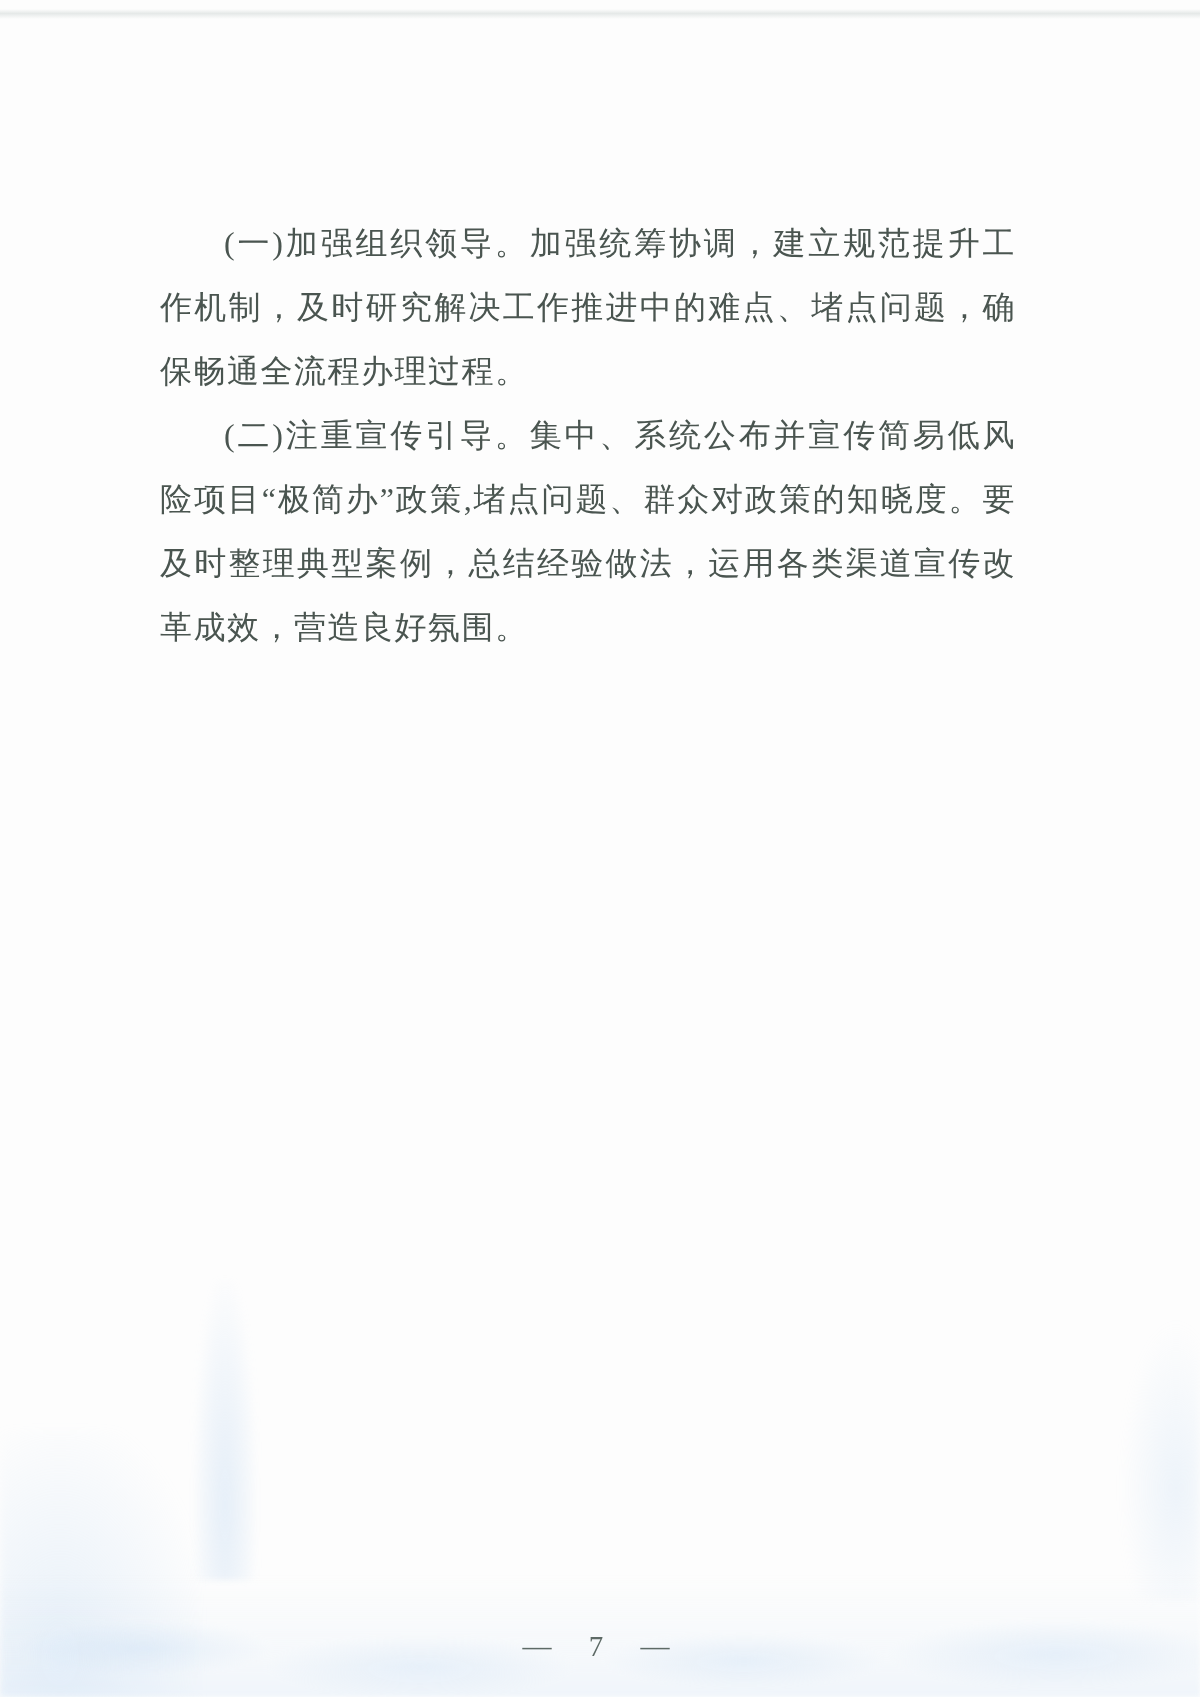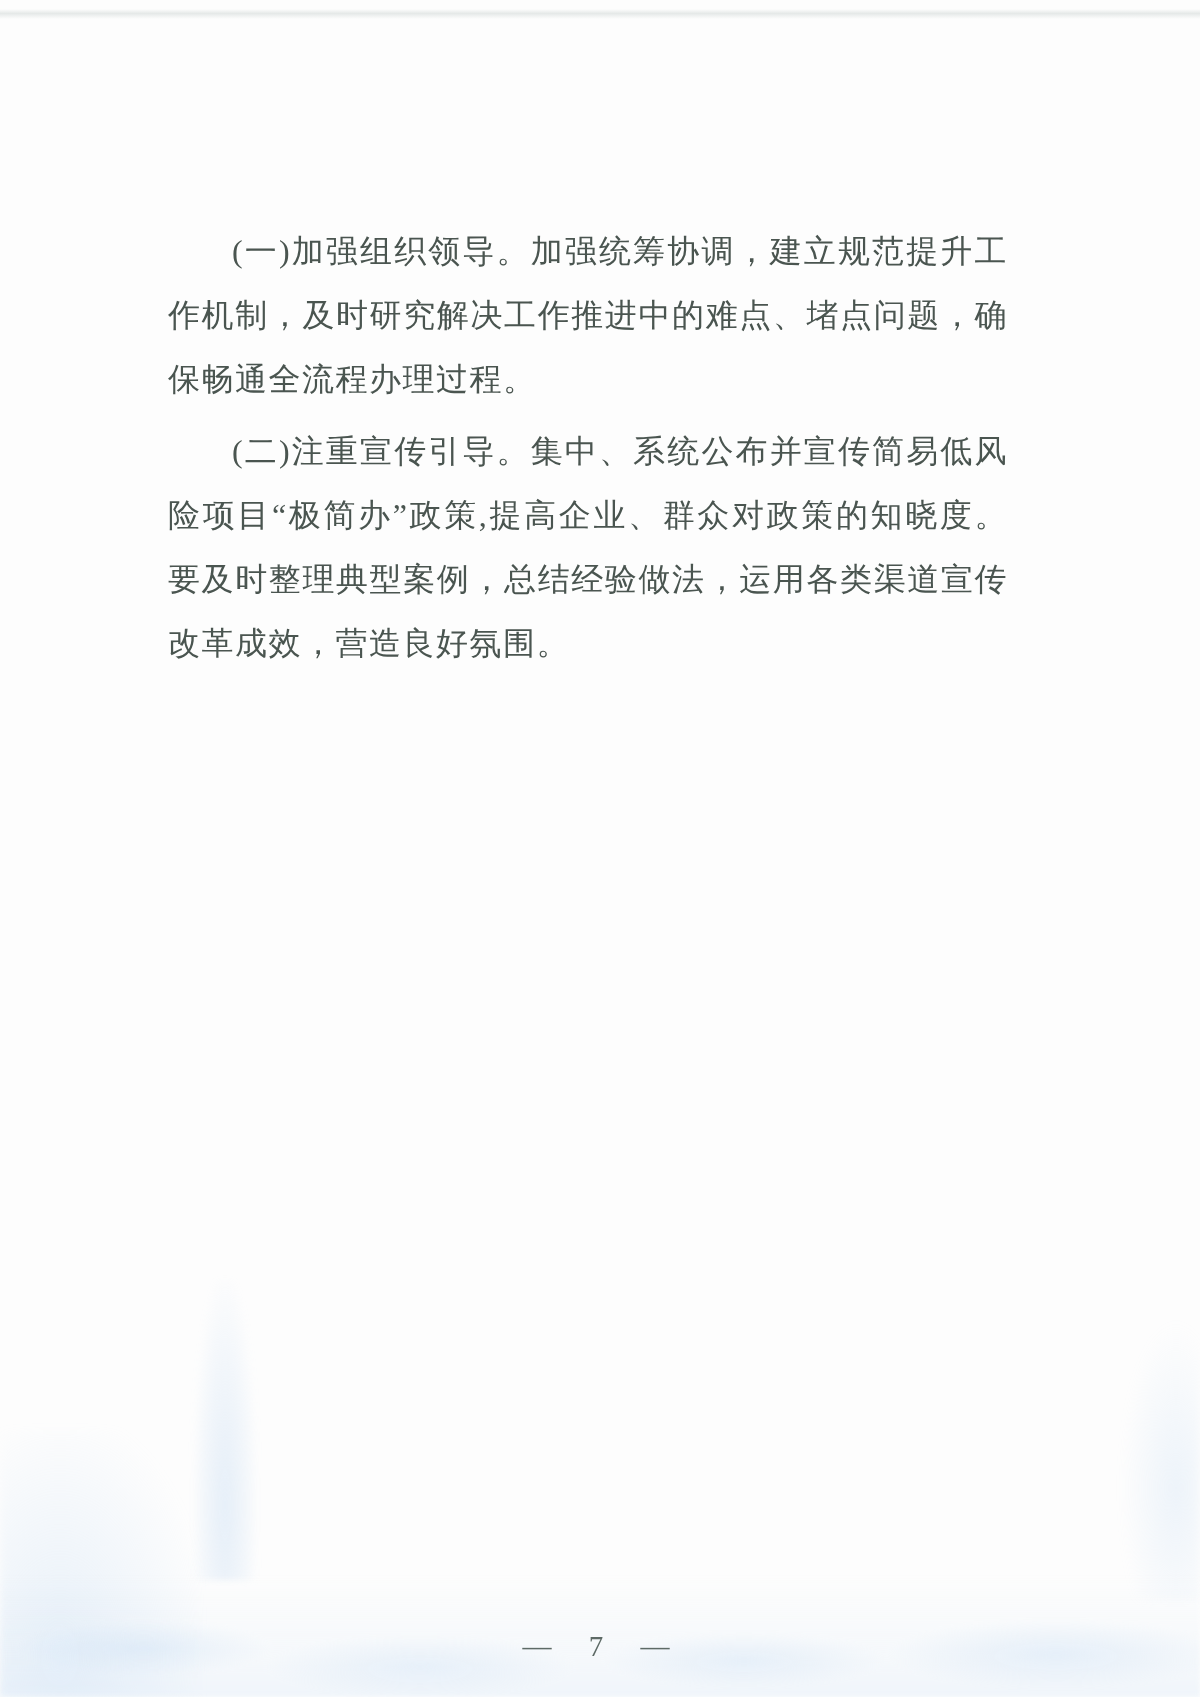--- a/index.html
+++ b/index.html
@@ -38,21 +38,21 @@
     top: 211px;
     width: 856px;
     font-size: 32px;
     line-height: 64px;
     letter-spacing: 1.5px;
     color: var(--text-color, #4a5550);
     text-align: justify;
     text-justify: inter-ideograph;
   }
   .body-text p {
-    margin: 8px;
+    margin: 0;
     text-indent: 2em;
   }
   
   .page-number {
     position: absolute;
     top: 1626px;
     left: 0;
     width: 100%;
     text-align: center;
     font-size: 29px;
@@ -114,21 +114,21 @@
 </style>
 </head>
 <body>
 
 <div class="page">
 
   <div class="scan-band-top"></div>
 
   <div class="body-text">
     <p>(一)加强组织领导。加强统筹协调，建立规范提升工作机制，及时研究解决工作推进中的难点、堵点问题，确保畅通全流程办理过程。</p>
-    <p>(二)注重宣传引导。集中、系统公布并宣传简易低风险项目“极简办”政策,提高企业、群众对政策的知晓度。要及时整理典型案例，总结经验做法，运用各类渠道宣传改革成效，营造良好氛围。</p>
+    <p>(二)注重宣传引导。集中、系统公布并宣传简易低风险项目“极简办”政策,堵点问题、群众对政策的知晓度。要及时整理典型案例，总结经验做法，运用各类渠道宣传改革成效，营造良好氛围。</p>
   </div>
 
   <div class="artifact artifact-column"></div>
   <div class="artifact artifact-corner-left"></div>
   <div class="artifact artifact-right-smudge"></div>
   <div class="artifact artifact-bottom-band"></div>
 
   <div class="page-number">— 7 —</div>
 
 </div>

